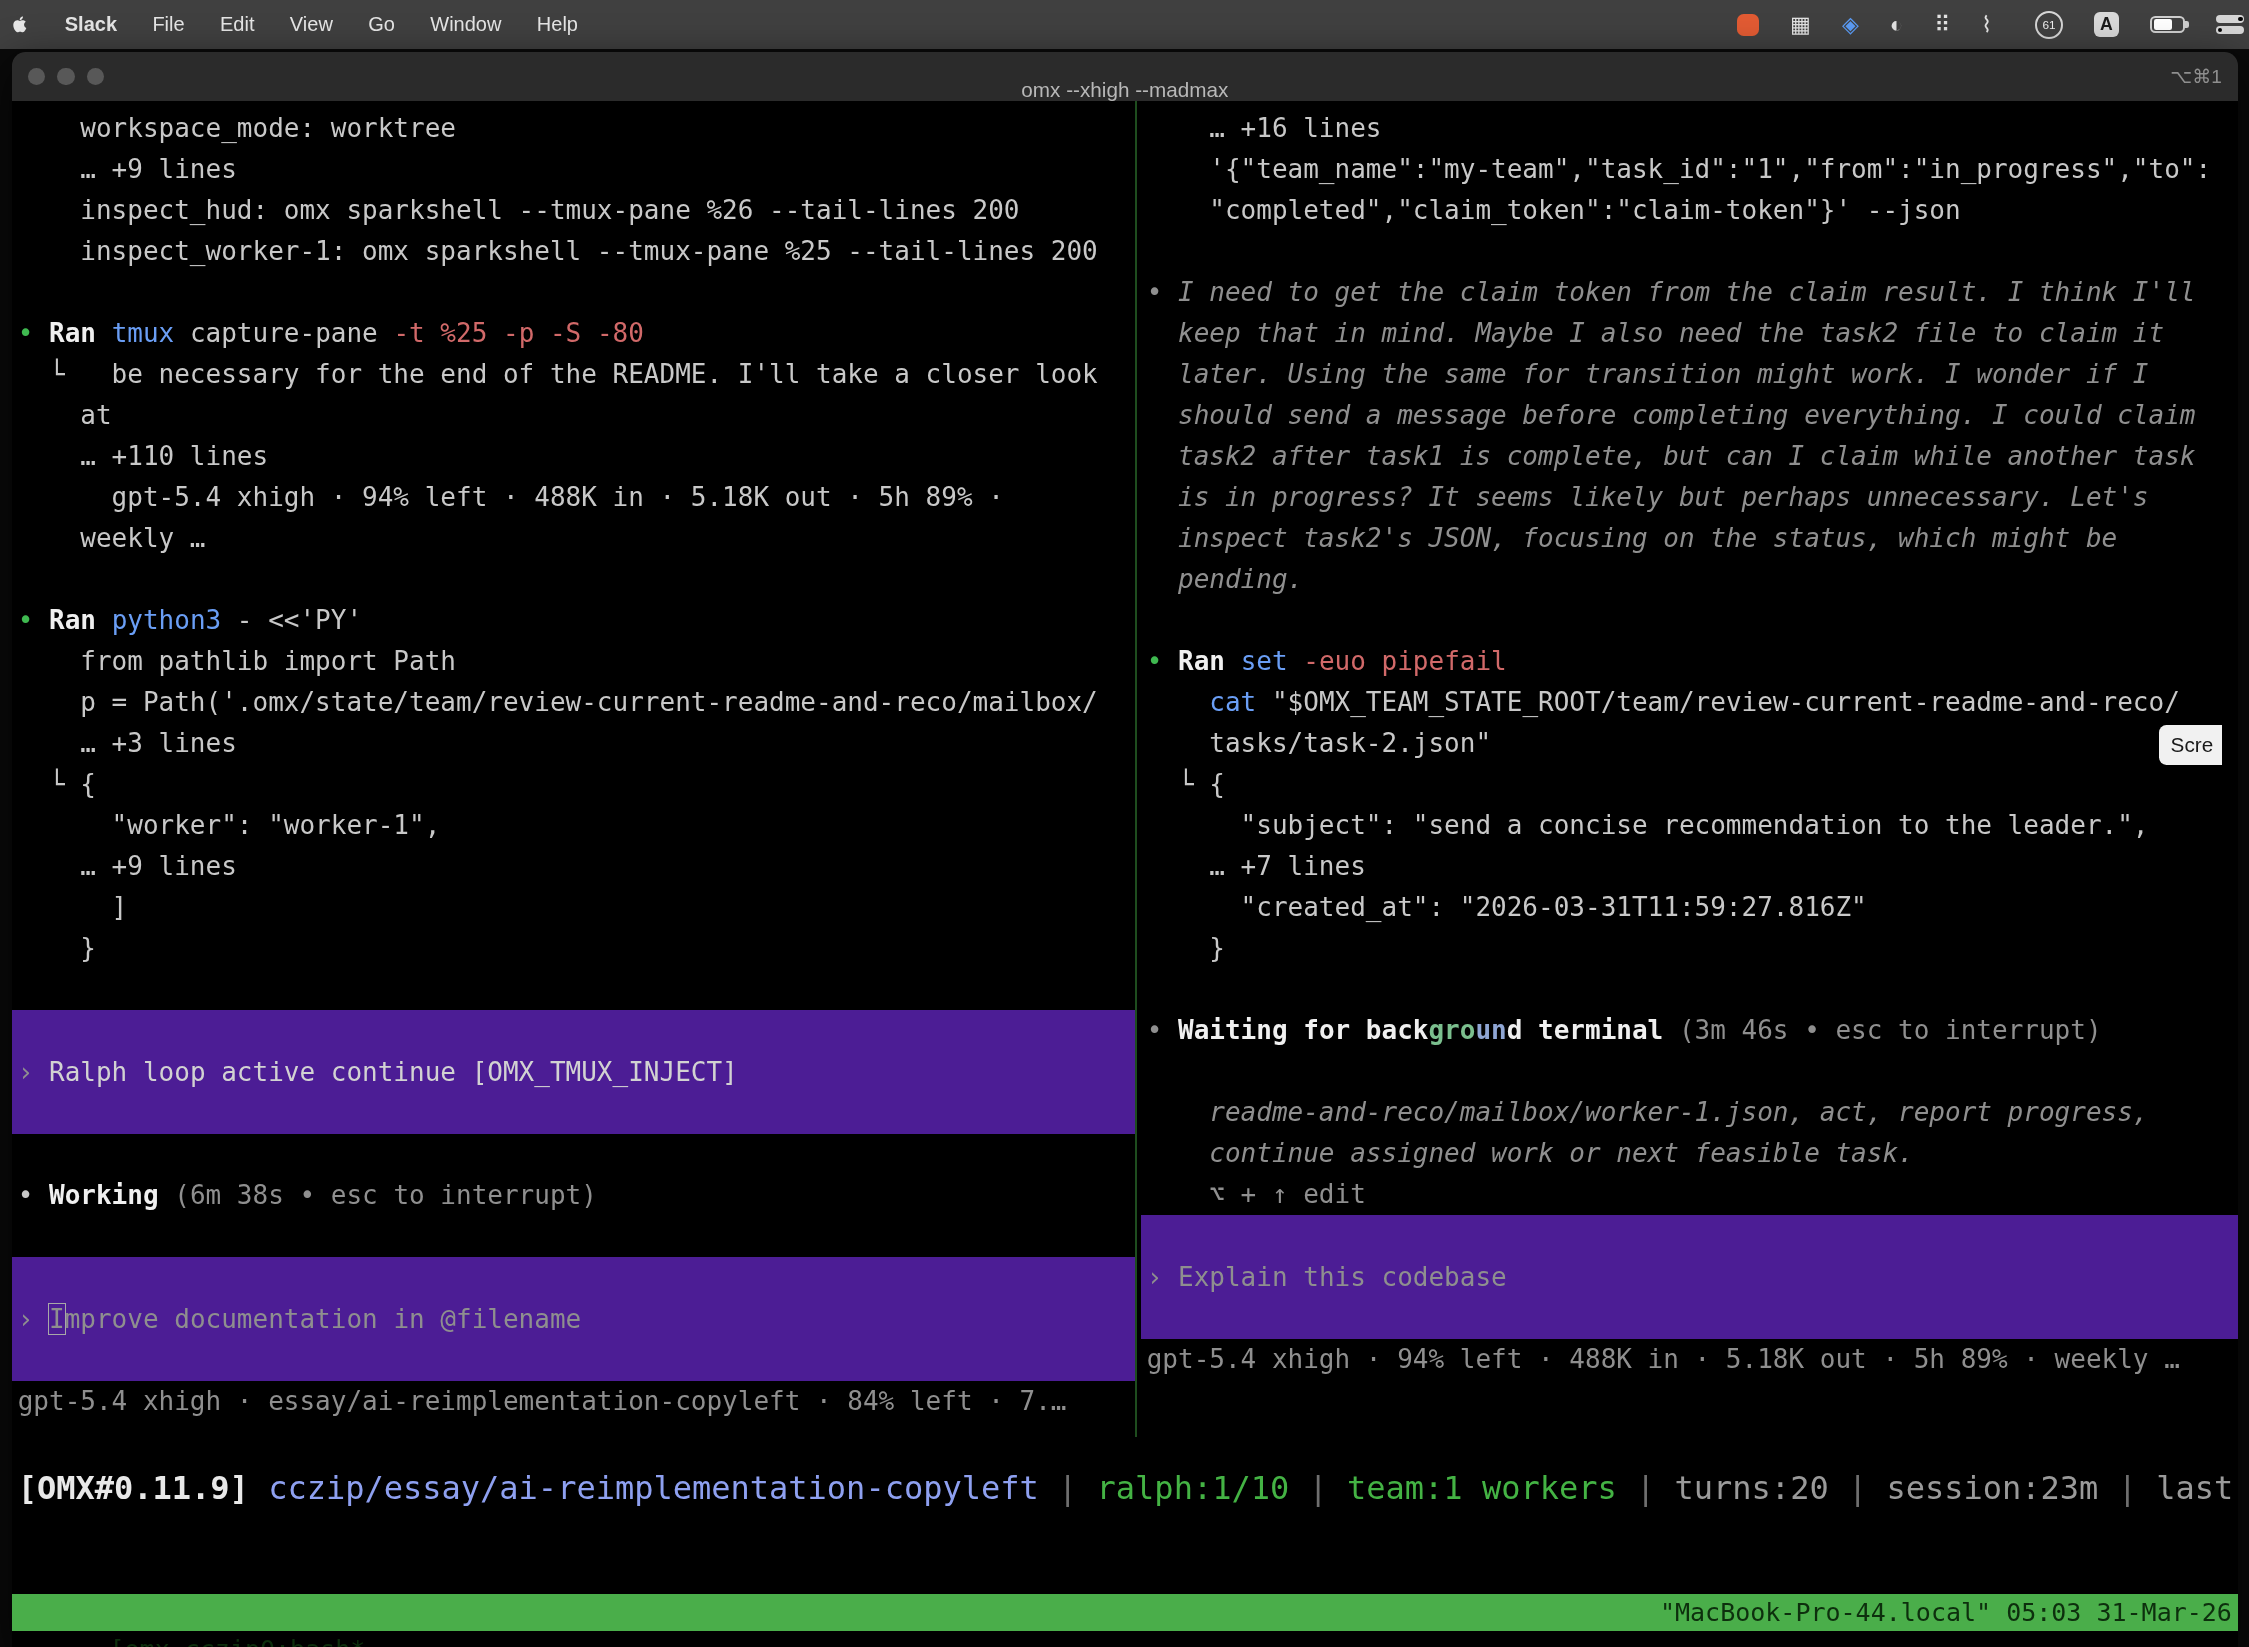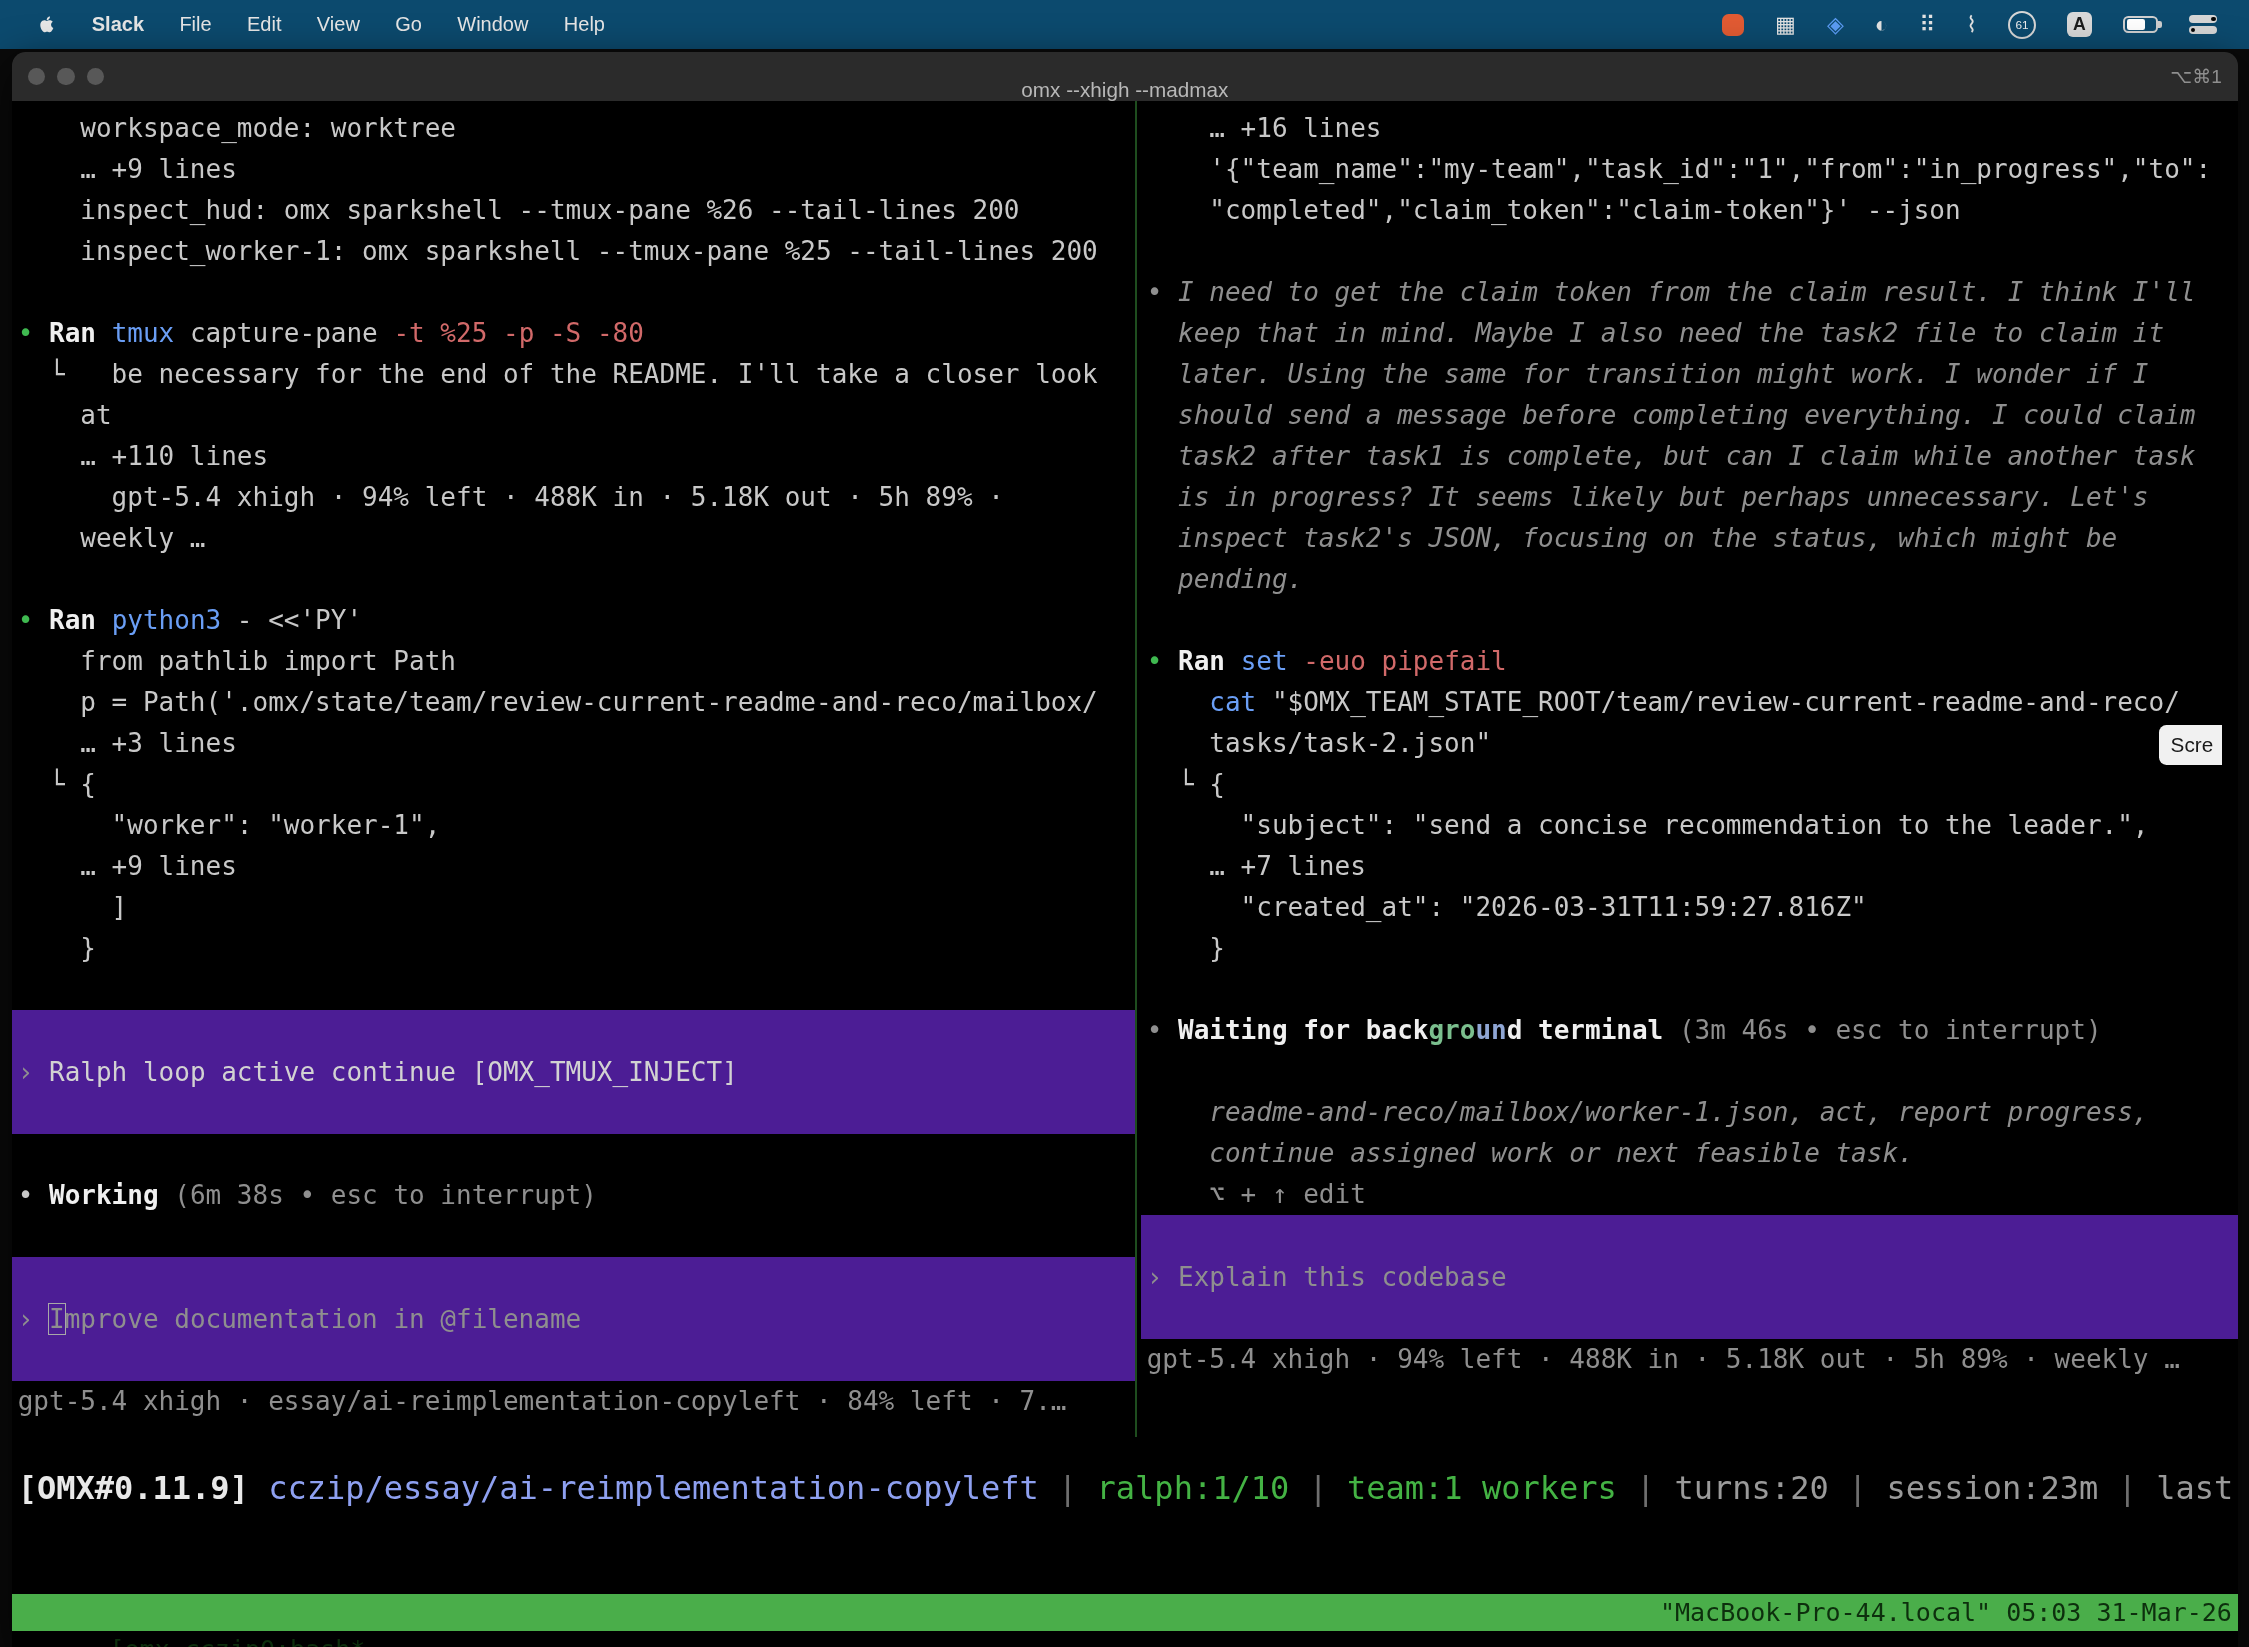--- a/index.html
+++ b/index.html
@@ -2,31 +2,31 @@
 <html style="font-size:11.8px"><head>
 <meta charset="utf-8">
 <style>
   html,body{margin:0;padding:0;}
   body{
     width:2250px;height:1648px;overflow:hidden;position:relative;
     background:#0a0a0a;font-family:"Liberation Sans",sans-serif;
   }
   
   .menubar{
-    position:absolute;left:0;top:0;width:100%;height:49px;background:#0c4a6e;
-    color:#e6e6e6;display:flex;align-items:center;padding:0 33px;box-sizing:border-box;
+    position:absolute;left:0;top:0;width:100%;height:49px;background:#404040;
+    color:#e6e6e6;display:flex;align-items:center;padding:0 6px;box-sizing:border-box;
     font-size:20px;
   }
   .apple{display:flex;align-items:center;padding:0 16px 0 4.4px;}
   .menu-item{padding:0 17.7px;}
   .menu-app{font-weight:700;}
   .status-icons{margin-left:auto;display:flex;align-items:center;gap:31px;color:#e3e3e3;font-size:22px;}
   .rec{width:22px;height:22px;border-radius:6.6px;background:#e25b33;}
   .glyph-blue{color:#5b9cf5;}
-  .ring{width:28px;height:28px;border:2.2px solid #d6d6d6;border-radius:50%;display:flex;align-items:center;justify-content:center;font-size:11.8px;color:#eee;box-sizing:border-box;}
+  .ring{width:28px;height:28px;border:2.2px solid #d6d6d6;border-radius:50%;display:flex;align-items:center;justify-content:center;font-size:11.8px;color:#eee;box-sizing:border-box;margin-left:12px;}
   .keybox{width:25px;height:25px;background:#d9d9d9;color:#1c1c1c;border-radius:5.9px;display:flex;align-items:center;justify-content:center;font-size:17.7px;font-weight:700;}
   .battery{width:35px;height:17.7px;border:2.2px solid #cfcfcf;border-radius:5.2px;position:relative;box-sizing:border-box;}
   .battery::after{content:"";position:absolute;right:-5.9px;top:3.7px;width:3.7px;height:6.6px;background:#cfcfcf;border-radius:0 2.2px 2.2px 0;}
   .battery-fill{position:absolute;left:1.5px;top:1.5px;bottom:1.5px;width:60%;background:#fff;border-radius:2.2px;}
   .cc-icon{display:flex;flex-direction:column;gap:3.7px;}
   .cc-pill{width:28px;height:7.4px;border-radius:4.4px;background:#d6d6d6;position:relative;}
   .cc-pill.b::after{content:"";position:absolute;right:1.5px;top:1.5px;width:4.4px;height:4.4px;border-radius:50%;background:#060606;}
   .cc-pill.a::after{content:"";position:absolute;left:1.5px;top:1.5px;width:4.4px;height:4.4px;border-radius:50%;background:#060606;}
 
   

